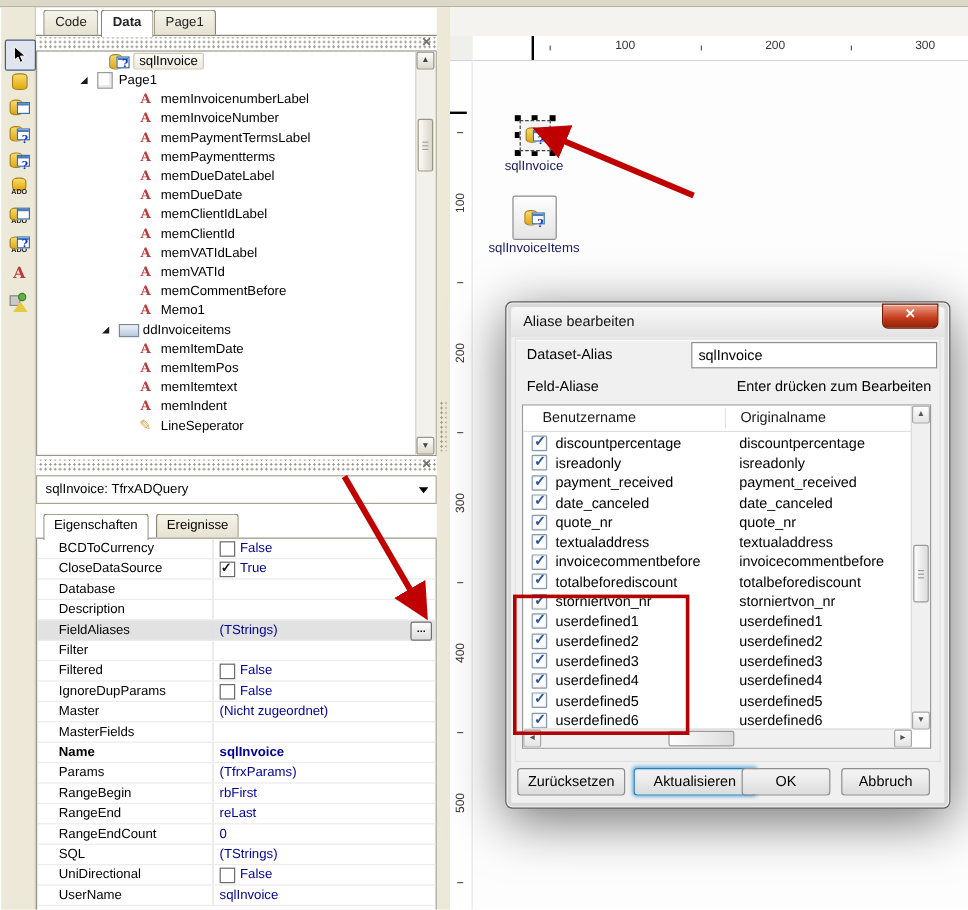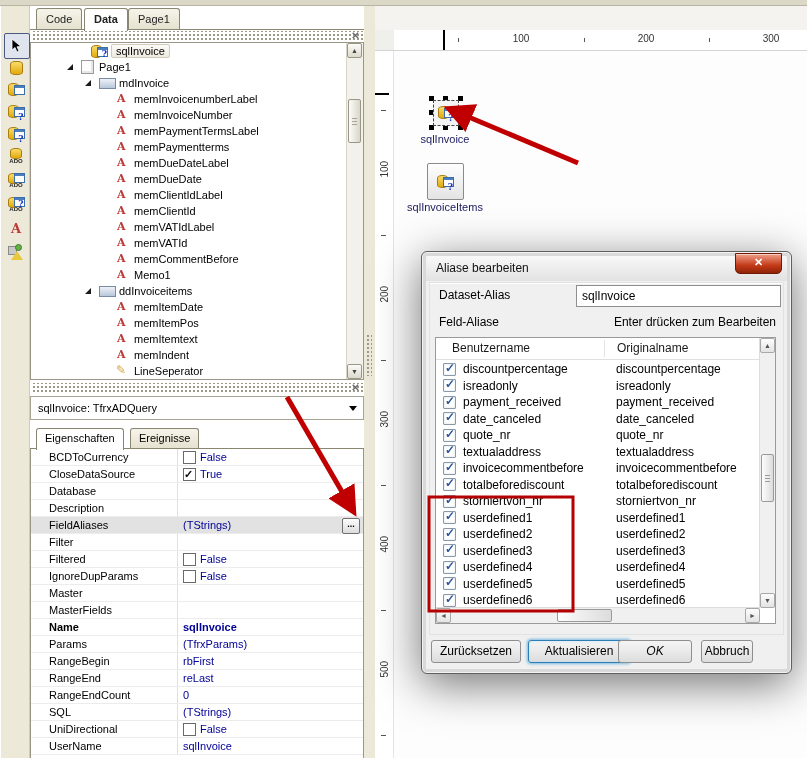--- a/index.html
+++ b/index.html
@@ -222,25 +222,20 @@
         <span class="minigrid"></span>
         <span class="q">?</span>
       </span>
     <span class="lbl sel-node" style="margin-left:22px">sqlInvoice</span>
   </div>
   <div class="trow">
     <span class="texp" style="left:36px"></span>
     <span class="ticon icon-page" style="left:50px"></span>
     <span class="lbl" style="margin-left:68px">Page1</span>
   </div>
-  <div class="trow">
-    <span class="texp" style="left:54px"></span>
-    <span class="ticon icon-band" style="left:68px"></span>
-    <span class="lbl" style="margin-left:88px">mdInvoice</span>
-  </div>
   <div class="trow"><span class="ticon icon-a" style="left:86px">A</span><span class="lbl" style="margin-left:103px">memInvoicenumberLabel</span></div>
   <div class="trow"><span class="ticon icon-a" style="left:86px">A</span><span class="lbl" style="margin-left:103px">memInvoiceNumber</span></div>
   <div class="trow"><span class="ticon icon-a" style="left:86px">A</span><span class="lbl" style="margin-left:103px">memPaymentTermsLabel</span></div>
   <div class="trow"><span class="ticon icon-a" style="left:86px">A</span><span class="lbl" style="margin-left:103px">memPaymentterms</span></div>
   <div class="trow"><span class="ticon icon-a" style="left:86px">A</span><span class="lbl" style="margin-left:103px">memDueDateLabel</span></div>
   <div class="trow"><span class="ticon icon-a" style="left:86px">A</span><span class="lbl" style="margin-left:103px">memDueDate</span></div>
   <div class="trow"><span class="ticon icon-a" style="left:86px">A</span><span class="lbl" style="margin-left:103px">memClientIdLabel</span></div>
   <div class="trow"><span class="ticon icon-a" style="left:86px">A</span><span class="lbl" style="margin-left:103px">memClientId</span></div>
   <div class="trow"><span class="ticon icon-a" style="left:86px">A</span><span class="lbl" style="margin-left:103px">memVATIdLabel</span></div>
   <div class="trow"><span class="ticon icon-a" style="left:86px">A</span><span class="lbl" style="margin-left:103px">memVATId</span></div>
@@ -320,20 +315,21 @@
     </div>
   <div class="prow">
       <div class="pname">IgnoreDupParams</div>
       <div class="pval">
         <span class="cb"></span>
         <span>False</span>
       </div>
     </div>
   <div class="prow">
       <div class="pname">Master</div>
+      <div class="pval">(Nicht zugeordnet)</div>
     </div>
   <div class="prow">
       <div class="pname">MasterFields</div>
       <div class="pval"></div>
     </div>
   <div class="prow bold">
       <div class="pname">Name</div>
       <div class="pval">sqlInvoice</div>
     </div>
   <div class="prow">
@@ -532,22 +528,22 @@
 
     <div style="position:absolute;left:0;right:15px;bottom:0;height:15px;background:#f0f0f0;border-top:1px solid #dcdcdc;">
       <div class="wsb-btn" style="left:0;top:0;width:15px;height:15px;">◄</div>
       <div class="wsb-thumb" style="left:121px;top:1px;width:55px;height:13px;"></div>
       <div class="wsb-btn" style="right:0;top:0;width:15px;height:15px;">►</div>
     </div>
   </div>
 
   <div class="dlg-btn" style="left:9px;width:90px;">Zurücksetzen</div>
   <div class="dlg-btn focus" style="left:106px;width:102px;">Aktualisieren</div>
-  <div class="dlg-btn" style="left:196px;width:74px;font-style:italic;">OK</div>
-  <div class="dlg-btn" style="left:279px;width:52px;">Abbruch</div>
+  <div class="dlg-btn" style="left:196px;width:74px;">OK</div>
+  <div class="dlg-btn" style="left:279px;width:74px;">Abbruch</div>
 </div>
 
 <svg class="abs" id="annot" width="807" height="758" viewBox="0 0 807 758">
   <defs>
     <marker id="ah" markerWidth="6" markerHeight="6" refX="4.2" refY="3" orient="auto">
       <path d="M0,0 L6,3 L0,6 Z" fill="#c00000"></path>
     </marker>
   </defs>
   <line x1="578" y1="163" x2="452" y2="110" stroke="#c00000" stroke-width="5" marker-end="url(#ah)"></line>
   <line x1="287" y1="397" x2="352" y2="509" stroke="#c00000" stroke-width="5" marker-end="url(#ah)"></line>

